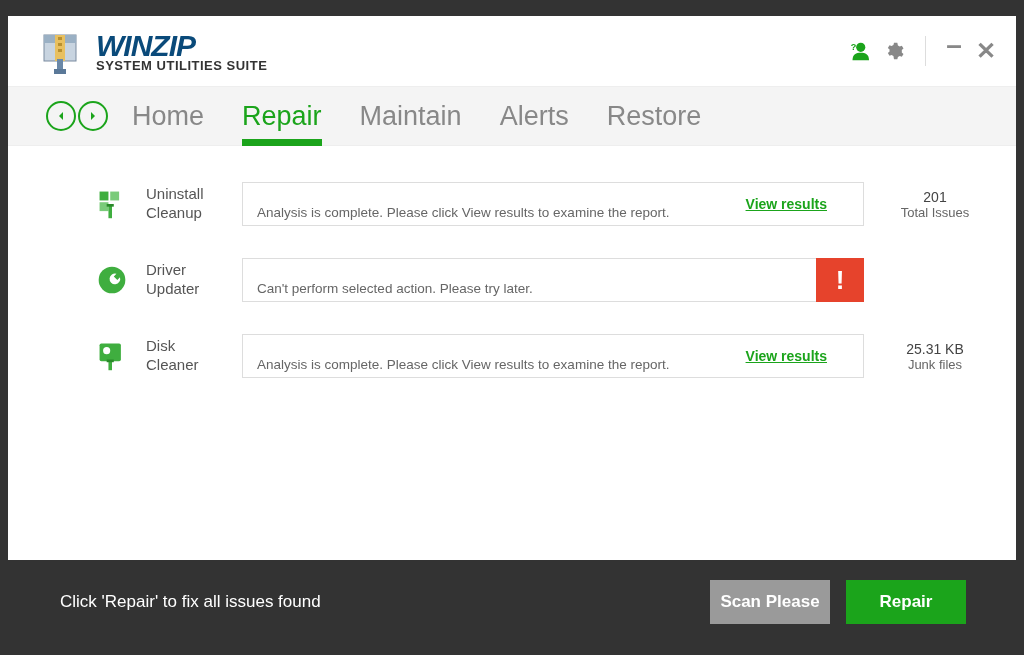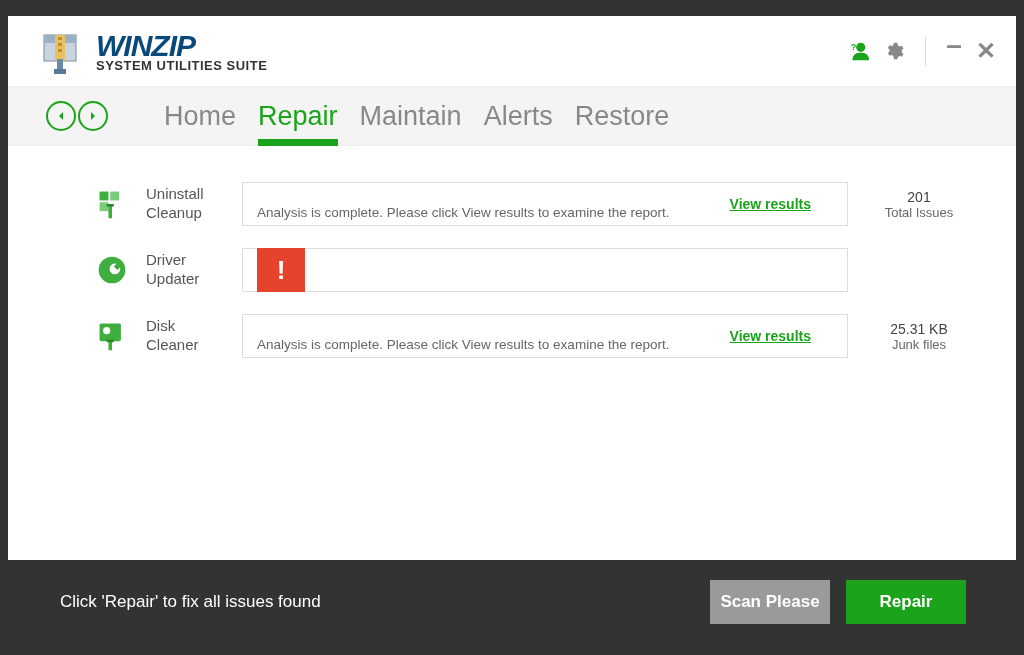--- a/index.html
+++ b/index.html
@@ -17,28 +17,28 @@
 .tb-icon { width: 22px; height: 22px; display: flex; align-items: center; justify-content: center; color: #888; cursor: pointer; }
 .tb-icon.green svg { fill: #1ba41b; }
 .tb-icon svg { fill: #888888; }
 .tb-divider { width: 1px; height: 30px; background: #dddddd; margin: 0 6px; }
 .tb-min { font-size: 28px; font-weight: 700; color: #888; cursor: pointer; position: relative; top: -6px; }
 .tb-close { font-size: 24px; font-weight: 700; color: #888; cursor: pointer; }
 .navbar { height: 60px; background: #f4f4f4; border-top: 1px solid #eeeeee; border-bottom: 1px solid #eeeeee; display: flex; align-items: center; padding: 0 38px; position: relative; }
 .nav-arrows { display: flex; gap: 2px; margin-right: 24px; }
 .nav-arrow { width: 30px; height: 30px; border: 2px solid #1ba41b; border-radius: 50%; display: flex; align-items: center; justify-content: center; cursor: pointer; }
 .nav-arrow svg { fill: #1ba41b; }
-.nav-tabs { display: flex; gap: 22px; align-items: center; height: 100%; margin-left: 32px; }
+.nav-tabs { display: flex; gap: 38px; align-items: center; height: 100%; }
 .nav-tab { font-size: 27px; color: #888888; cursor: pointer; height: 100%; display: flex; align-items: center; position: relative; }
 .nav-tab.active { color: #1ba41b; }
 .nav-tab.active::after { content: ""; position: absolute; bottom: -1px; left: 0; right: 0; height: 7px; background: #1ba41b; }
 .banner { background: #fbe8e6; padding: 28px 0 24px 0; text-align: center; }
 .banner-sub { font-size: 15px; color: #555555; margin-bottom: 14px; }
 .banner-main { font-size: 33px; font-weight: 700; color: #e85d4d; }
-.content { flex: 1; background: #ffffff; padding: 36px 42px 0 86px; display: flex; flex-direction: column; gap: 22px; }
+.content { flex: 1; background: #ffffff; padding: 36px 26px 0 86px; display: flex; flex-direction: column; gap: 32px; }
 .row { display: flex; align-items: center; gap: 16px; }
 .row-icon { width: 36px; height: 36px; flex-shrink: 0; display: flex; align-items: center; justify-content: center; }
 .row-label { width: 80px; font-size: 15px; color: #555555; line-height: 1.25; flex-shrink: 0; }
 .row-box { flex: 1; border: 1px solid #dddddd; height: 44px; display: flex; align-items: center; padding: 0 14px; position: relative; }
 .row-msg { font-size: 13.5px; color: #666666; flex: 1; margin-top: 16px; }
 .row-link { font-size: 14px; font-weight: 700; color: #1ba41b; text-decoration: underline; cursor: pointer; margin-right: 22px; }
 .row-alert { width: 48px; height: 44px; background: #e6432c; display: flex; align-items: center; justify-content: center; margin: -1px -15px -1px 0; }
 .row-alert-mark { color: #ffffff; font-size: 26px; font-weight: 900; }
 .row-stats { width: 110px; text-align: center; flex-shrink: 0; }
 .row-stat-num { font-size: 14px; color: #444444; }
@@ -142,20 +142,21 @@
 
     <div class="row">
       <div class="row-icon">
         <svg viewBox="0 0 36 36" width="32" height="32">
           <circle cx="18" cy="18" r="15" fill="#3fae3f"></circle>
           <path d="M23 11 a6 6 0 1 0 4 4 l-3 3 l-4 -4 z" fill="#ffffff"></path>
         </svg>
       </div>
       <div class="row-label">Driver Updater</div>
       <div class="row-box">
+        <div class="row-msg">Can't perform selected action. Please try later.</div>
         <div class="row-alert">
           <span class="row-alert-mark">!</span>
         </div>
       </div>
       <div class="row-stats"></div>
     </div>
 
     <div class="row">
       <div class="row-icon">
         <svg viewBox="0 0 36 36" width="32" height="32">

